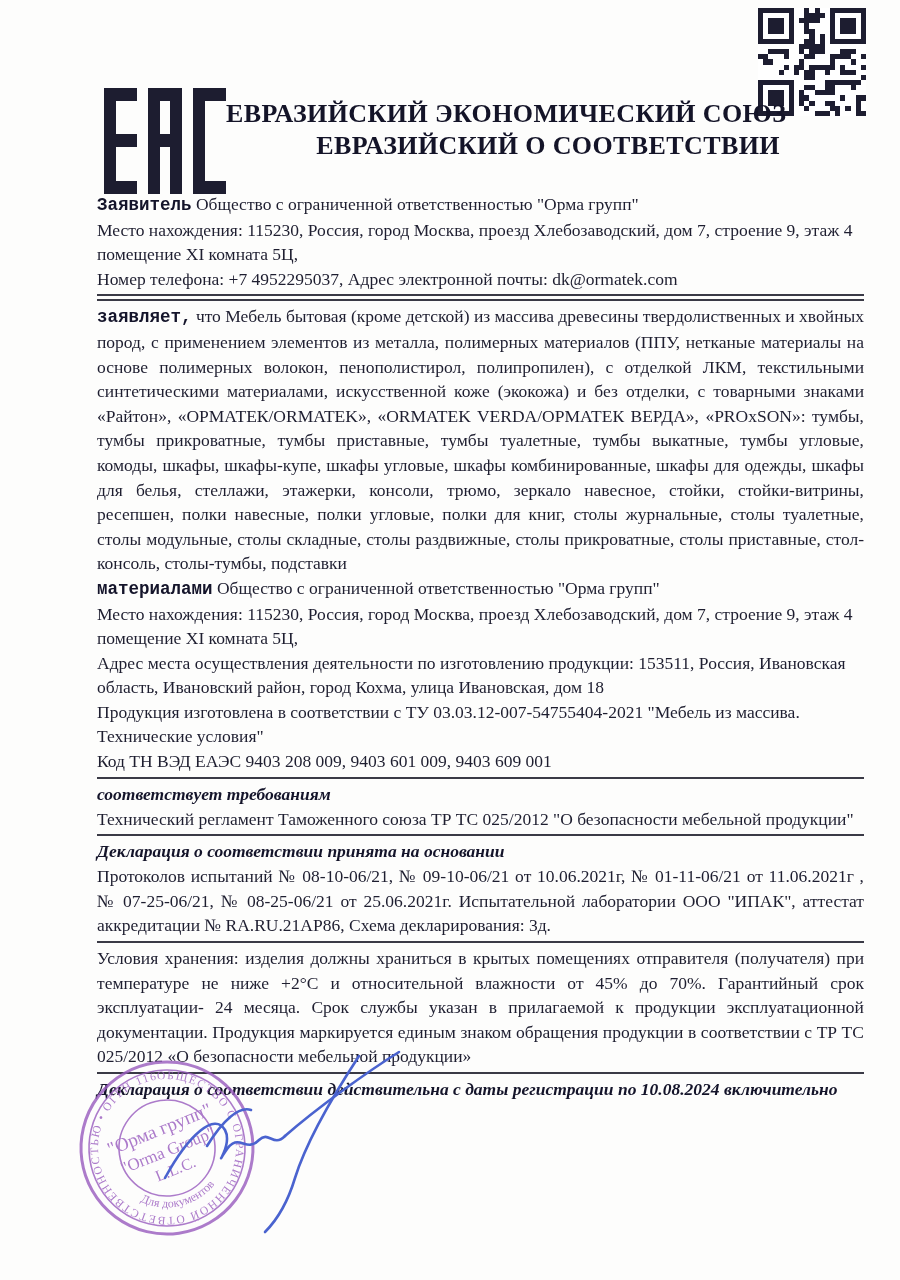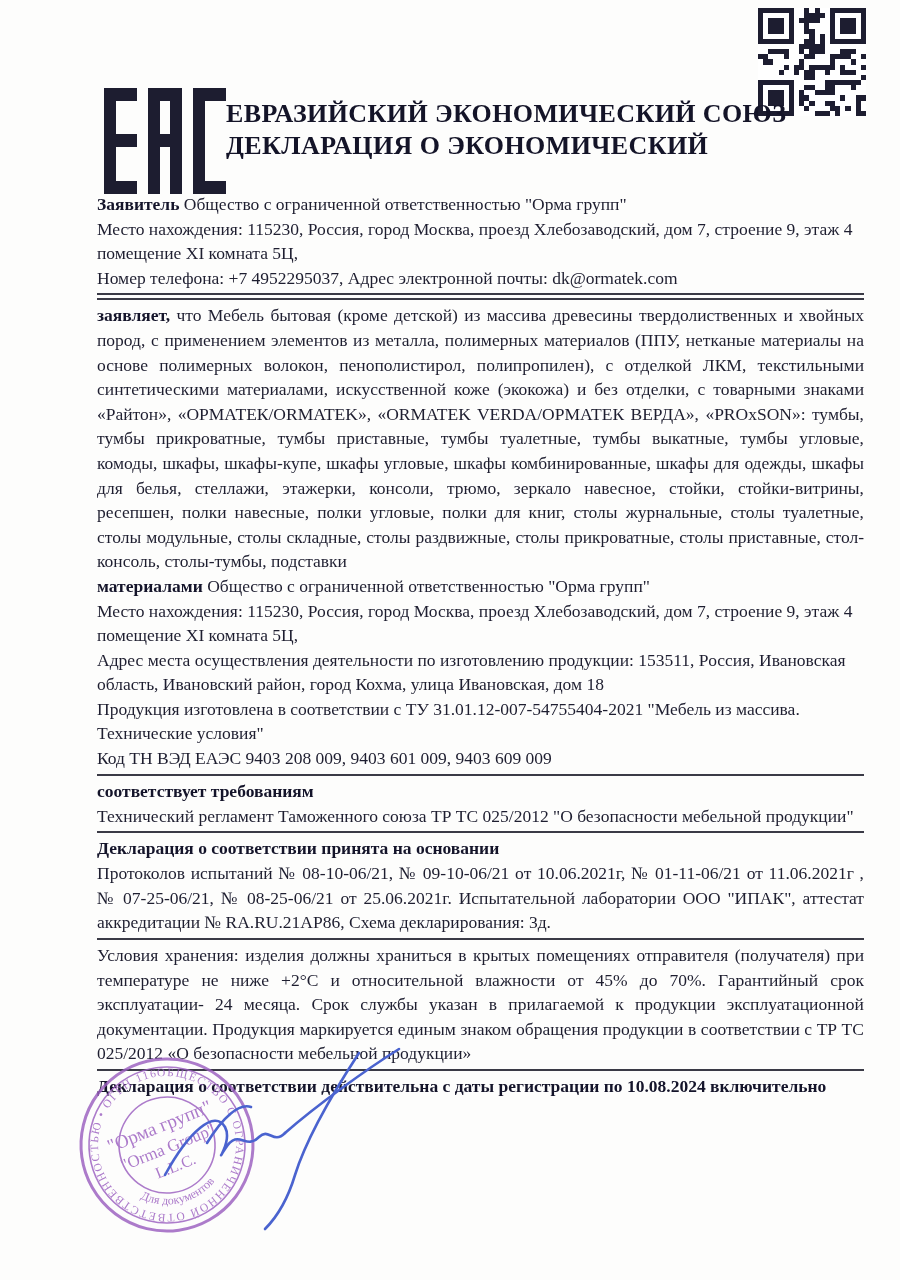--- a/index.html
+++ b/index.html
@@ -9,35 +9,35 @@
     color:#1e1e30;
     position:relative;
   }
   .page { position:relative; width:900px; height:1280px; background:#fdfdfc; }
 
   
   .header { position:relative; height:192px; }
   .qr { position:absolute; top:8px; right:34px; width:108px; height:108px; }
   .eac-logo { position:absolute; left:104px; top:88px; width:122px; height:106px; }
   .title-wrap {
-    position:absolute; left:226px; right:112px; top:98px;
-    text-align:left;
+    position:absolute; left:226px; right:120px; top:98px;
+    text-align:right;
   }
   .title-line {
     font-weight:bold; font-size:26px; line-height:32px;
     color:#141428; letter-spacing:0.4px; white-space:nowrap;
   }
 
   
   .main { position:relative; margin:0 36px 0 97px; width:767px; }
   p, .line { font-size:17.5px; line-height:24.6px; color:#1e1e30; }
-  b { color:#14142a; }
+  b { color:#14142a;font-family:Liberation Mono, monospace; }
   .just { text-align:justify; }
   .rule { border-top:2px solid #3a3a46; height:0; margin:3px 0 3px 0; }
-  .sec-head { font-weight:bold; font-size:17.5px; line-height:25px; color:#14142a; }
+  .sec-head { font-weight:bold; font-size:17.5px; line-height:25px; color:#14142a;font-style:italic; }
 
   
   .sig-section { position:relative; height:158px; margin-top:8px; }
 
   .stamp { position:absolute; left:-28px; top:-58px; width:196px; height:192px; opacity:0.82; }
   .sig-scribble { position:absolute; left:50px; top:-60px; width:280px; height:190px; }
 </style>
 </head>
 <body>
 
@@ -184,42 +184,42 @@
 
           <rect x="89" y="0" width="12" height="106"></rect>
           <rect x="89" y="0" width="33" height="13"></rect>
           <rect x="89" y="93" width="33" height="13"></rect>
         </g>
       </svg>
     </div>
 
     <div class="title-wrap">
       <div class="title-line">ЕВРАЗИЙСКИЙ ЭКОНОМИЧЕСКИЙ СОЮЗ</div>
-      <div class="title-line">ДЕКЛАРАЦИЯ О ЭКОНОМИЧЕСКИЙ</div>
+      <div class="title-line">ЕВРАЗИЙСКИЙ О СООТВЕТСТВИИ</div>
     </div>
   </div>
 
   <div class="main">
 
     <p><b>Заявитель</b> <span>Общество с ограниченной ответственностью "Орма групп"</span></p>
     <p>Место нахождения: 115230, Россия, город Москва, проезд Хлебозаводский, дом 7, строение 9, этаж 4 помещение XI комната 5Ц,</p>
     <p>Номер телефона: +7 4952295037, Адрес электронной почты: dk@ormatek.com</p>
 
     <div class="rule"></div>
 
 
     <div class="rule"></div>
 
     <p class="just"><b>заявляет,</b> <span>что Мебель бытовая (кроме детской) из массива древесины твердолиственных и хвойных пород, с применением элементов из металла, полимерных материалов (ППУ, нетканые материалы на основе полимерных волокон, пенополистирол, полипропилен), с отделкой ЛКМ, текстильными синтетическими материалами, искусственной коже (экокожа) и без отделки, с товарными знаками «Райтон», «ОРМАТЕК/ORMATEK», «ORMATEK VERDA/ОРМАТЕК ВЕРДА», «PROxSON»: тумбы, тумбы прикроватные, тумбы приставные, тумбы туалетные, тумбы выкатные, тумбы угловые, комоды, шкафы, шкафы-купе, шкафы угловые, шкафы комбинированные, шкафы для одежды, шкафы для белья, стеллажи, этажерки, консоли, трюмо, зеркало навесное, стойки, стойки-витрины, ресепшен, полки навесные, полки угловые, полки для книг, столы журнальные, столы туалетные, столы модульные, столы складные, столы раздвижные, столы прикроватные, столы приставные, стол-консоль, столы-тумбы, подставки</span></p>
 
     <p><b>материалами</b> <span>Общество с ограниченной ответственностью "Орма групп"</span></p>
     <p>Место нахождения: 115230, Россия, город Москва, проезд Хлебозаводский, дом 7, строение 9, этаж 4 помещение XI комната 5Ц,</p>
     <p>Адрес места осуществления деятельности по изготовлению продукции: 153511, Россия, Ивановская область, Ивановский район, город Кохма, улица Ивановская, дом 18</p>
-    <p>Продукция изготовлена в соответствии с ТУ 31.01.12-007-54755404-2021 "Мебель из массива. Технические условия"</p>
-    <p>Код ТН ВЭД ЕАЭС  9403 208 009, 9403 601 009, 9403 609 009</p>
+    <p>Продукция изготовлена в соответствии с ТУ 03.03.12-007-54755404-2021 "Мебель из массива. Технические условия"</p>
+    <p>Код ТН ВЭД ЕАЭС  9403 208 009, 9403 601 009, 9403 609 001</p>
 
     <div class="rule"></div>
 
     <div class="sec-head">соответствует требованиям</div>
     <p>Технический регламент Таможенного союза ТР ТС 025/2012 "О безопасности мебельной продукции"</p>
 
     <div class="rule"></div>
 
     <div class="sec-head">Декларация о соответствии принята на основании</div>
     <p class="just">Протоколов испытаний № 08-10-06/21, № 09-10-06/21 от 10.06.2021г, № 01-11-06/21 от 11.06.2021г , № 07-25-06/21,  № 08-25-06/21 от 25.06.2021г. Испытательной лаборатории ООО "ИПАК", аттестат аккредитации № RA.RU.21АР86, Схема декларирования: 3д.</p>

